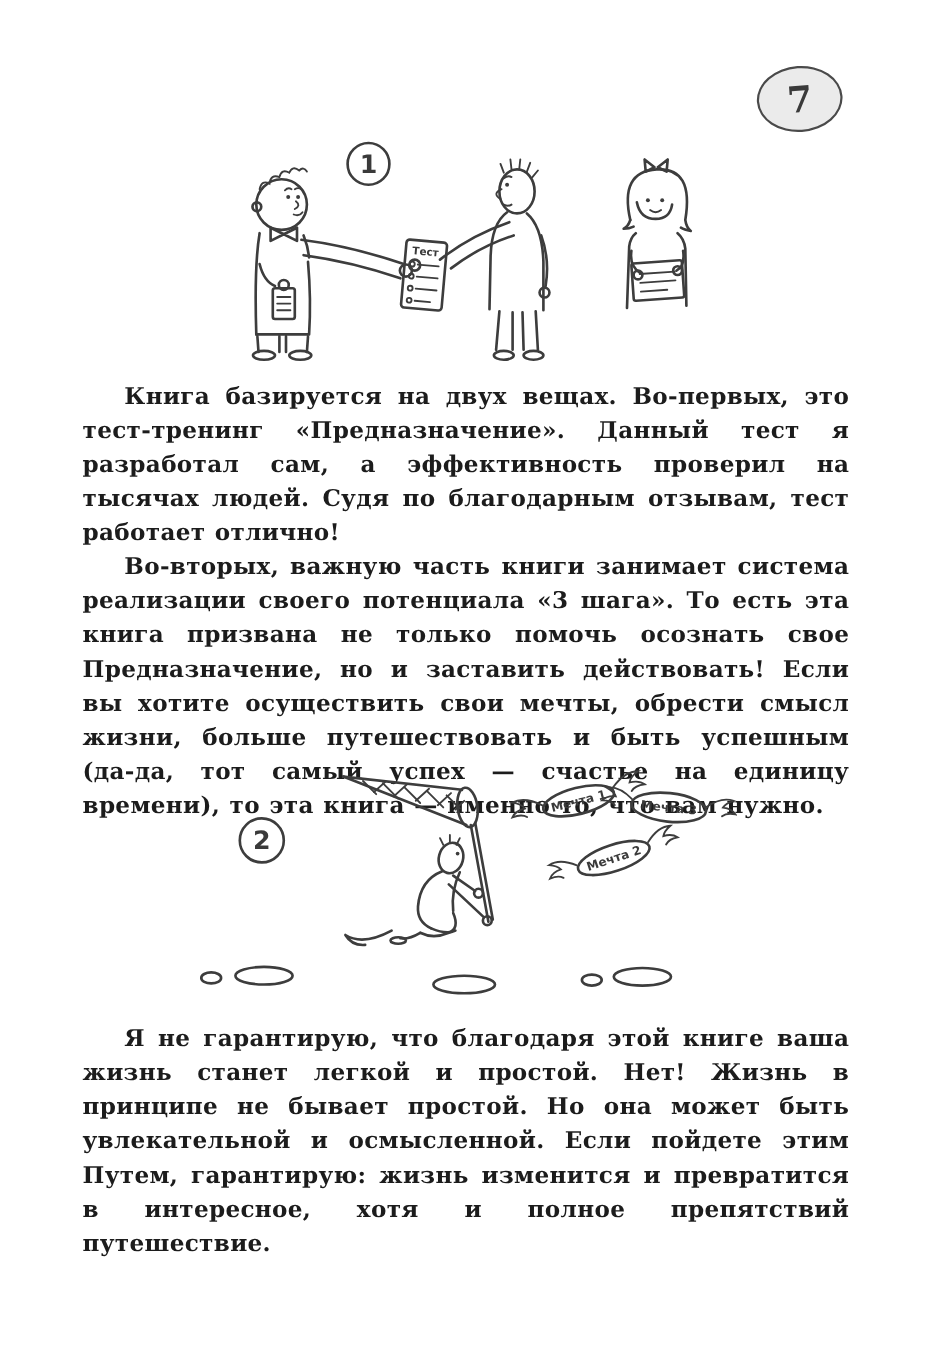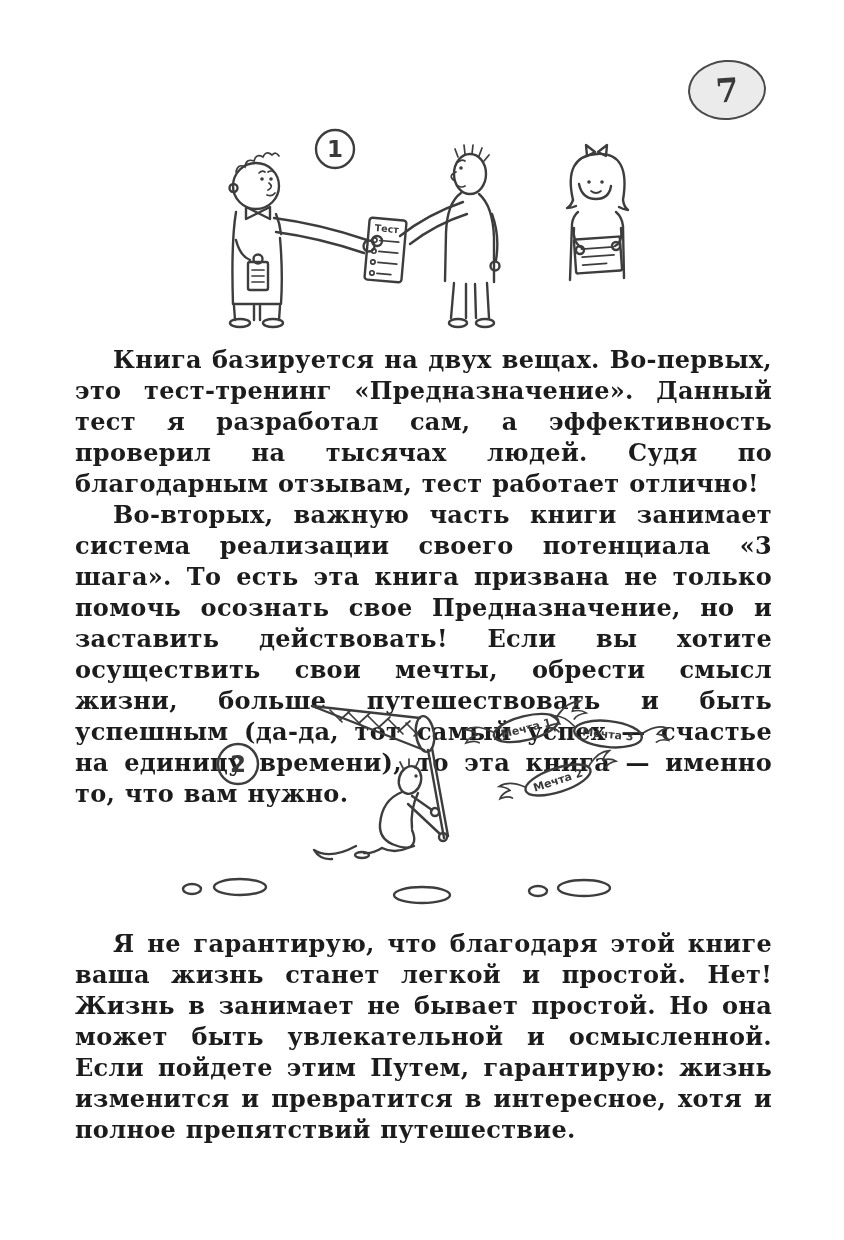--- a/index.html
+++ b/index.html
@@ -22,21 +22,21 @@
   }
   .illus{position:absolute;}
   .illus svg{display:block;}
   .sketch{stroke:#3d3d3d;stroke-width:2.4;fill:none;stroke-linecap:round;stroke-linejoin:round;}
   .sketch-thin{stroke:#3d3d3d;stroke-width:1.7;fill:none;stroke-linecap:round;}
   .sketch-fill{fill:#3d3d3d;stroke:none;}
   .sketch-text{fill:#3a3a3a;font-family:"DejaVu Sans", sans-serif;font-weight:700;}
   .textblock{
     position:absolute;left:75px;width:697px;
     color:#1c1c1c;
-    font-size:24px;line-height:31px;font-weight:700;
+    font-size:21px;line-height:31px;font-weight:700;
     letter-spacing:0.3px;word-spacing:1px;
   }
   .textblock p{margin:0;text-indent:38px;text-align:justify;}
   .tb1{top:344px;}
   .tb2{top:928px;}
 </style>
 </head>
 <body>
 
 <div class="page">
@@ -194,16 +194,16 @@
         <ellipse class="sketch" cx="32" cy="201" rx="9" ry="5"></ellipse>
         <ellipse class="sketch" cx="80" cy="199" rx="26" ry="8"></ellipse>
         <ellipse class="sketch" cx="262" cy="207" rx="28" ry="8"></ellipse>
         <ellipse class="sketch" cx="378" cy="203" rx="9" ry="5"></ellipse>
         <ellipse class="sketch" cx="424" cy="200" rx="26" ry="8"></ellipse>
       </g>
     </svg>
   </div>
 
   <div class="textblock tb2">
-    <p>Я не гарантирую, что благодаря этой книге ваша жизнь станет легкой и простой. Нет! Жизнь в занимает не бывает простой. Но она может быть увлекательной и осмысленной. Если пойдете этим Путем, гарантирую: жизнь изменится и превратится в интересное, хотя и полное препятствий путешествие.</p>
+    <p>Я не гарантирую, что благодаря этой книге ваша жизнь станет легкой и простой. Нет! Жизнь в принципе не бывает простой. Но она может быть увлекательной и осмысленной. Если пойдете этим Путем, гарантирую: жизнь изменится и превратится в интересное, хотя и полное препятствий путешествие.</p>
   </div>
 
 </div>
 
 </body></html>

